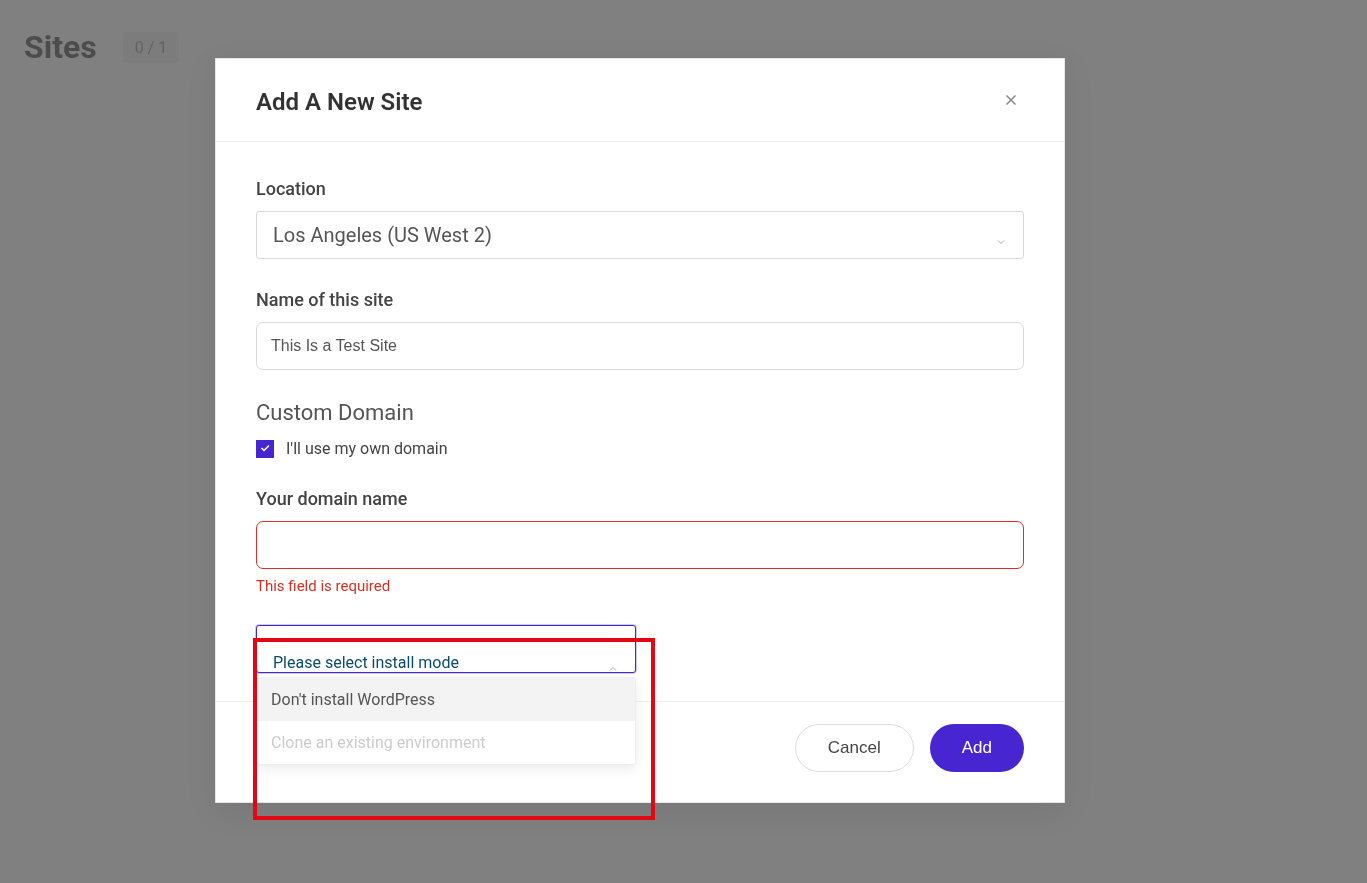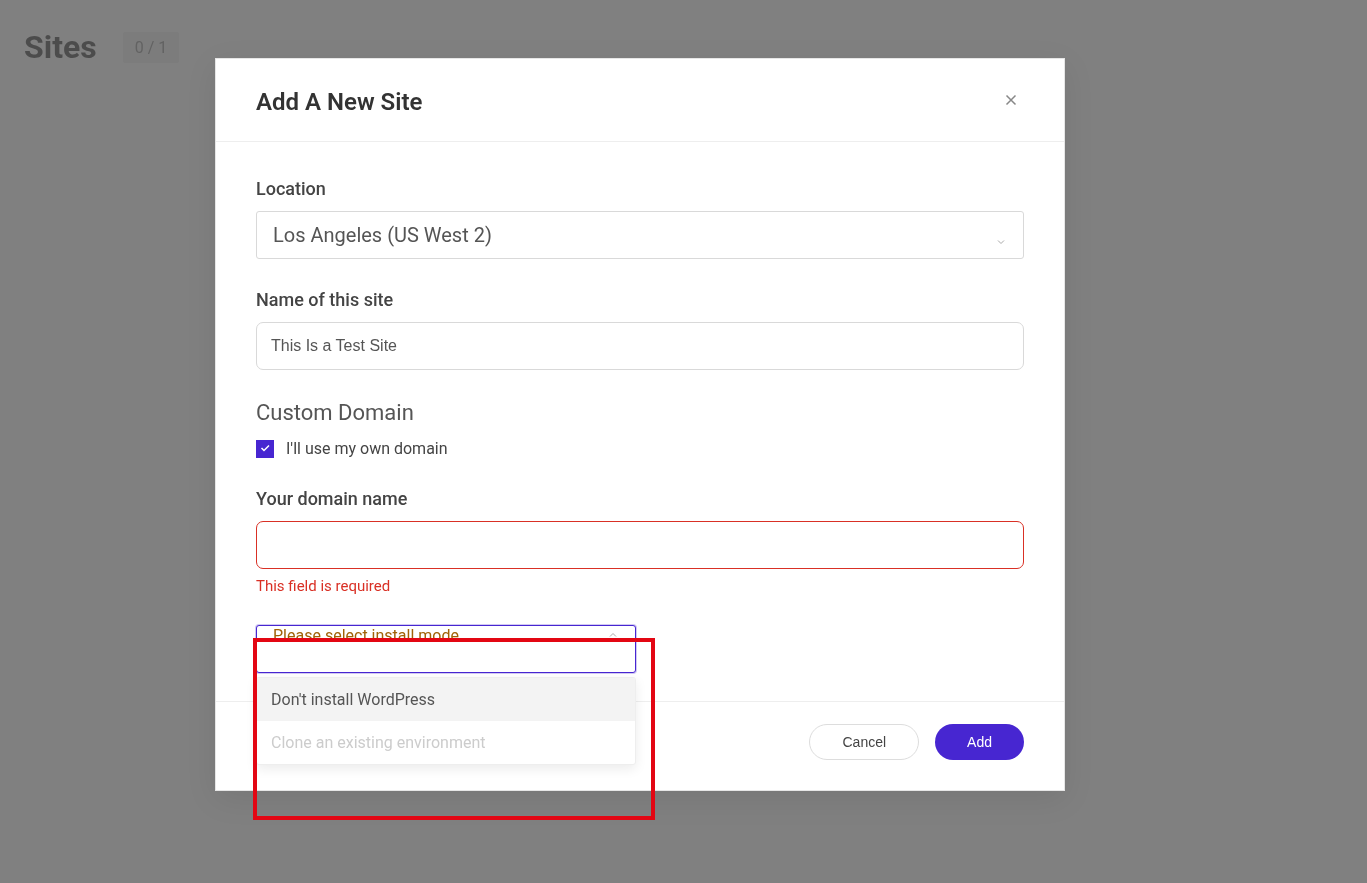--- a/index.html
+++ b/index.html
@@ -140,25 +140,25 @@
       position: relative;
       width: 380px;
     }
     .install-select {
       height: 48px;
       width: 100%;
       border: 1px solid #4726d1;
       box-shadow: 0 0 0 1px rgba(71,38,209,0.25);
       border-radius: 3px;
       display: flex;
-      align-items: flex-start;
+      align-items: flex-end;
       justify-content: space-between;
       padding: 0 16px;
       font-size: 16px;
-      color: #a16207;
+      color: #0c4a6e;
       cursor: pointer;
       background: #fff;
     }
     .dropdown {
       position: absolute;
       top: 52px;
       left: 0;
       width: 100%;
       background: #fff;
       border: 1px solid #eee;
@@ -180,24 +180,24 @@
       pointer-events: none;
     }
     .modal-footer {
       border-top: 1px solid #eee;
       padding: 22px 40px 30px 40px;
       display: flex;
       justify-content: flex-end;
       gap: 16px;
     }
     .btn {
-      height: 36px;
+      height: 48px;
       padding: 0 32px;
       border-radius: 26px;
-      font-size: 14px;
+      font-size: 17px;
       cursor: pointer;
       border: none;
     }
     .btn-cancel {
       background: #fff;
       border: 1px solid #ddd;
       color: #444;
     }
     .btn-primary {
       background: #4726d1;

